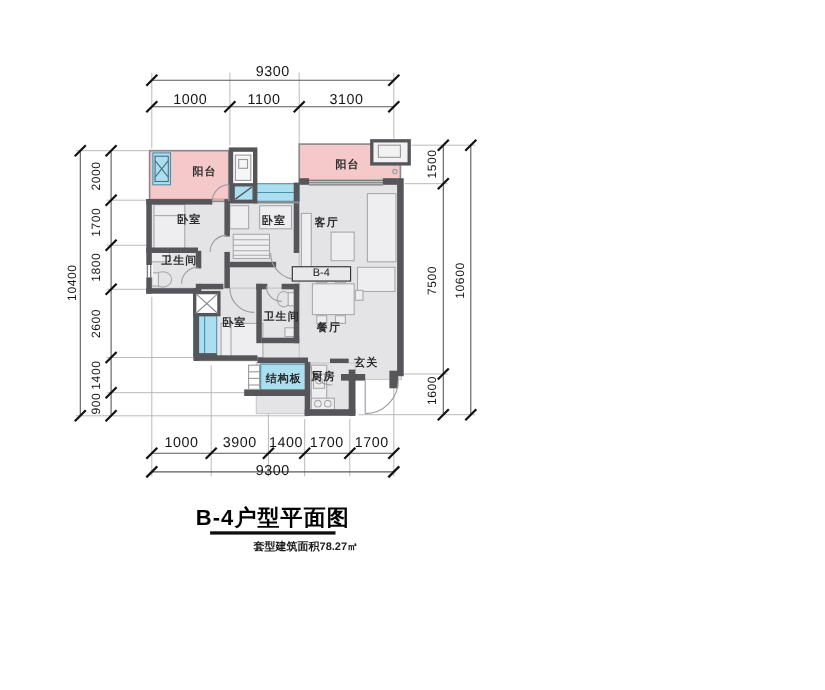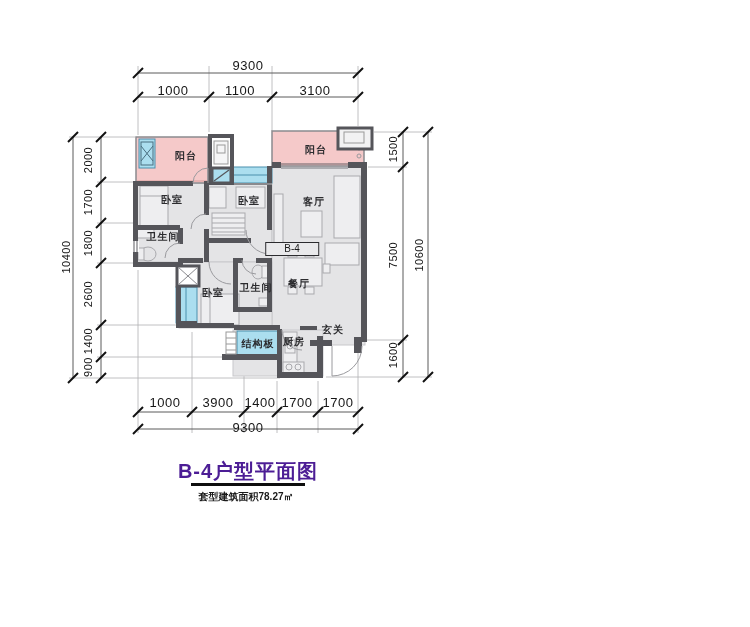--- a/index.html
+++ b/index.html
@@ -8,24 +8,24 @@
   #plan-svg{position:absolute;left:0;top:0;}
   .lbl{position:absolute;transform:translate(-50%,-50%);font-size:10px;font-weight:700;
        color:#2b2b2e;white-space:nowrap;letter-spacing:1px;}
   .dim{position:absolute;transform:translate(-50%,-50%);font-size:13px;color:#161616;
        white-space:nowrap;letter-spacing:0.5px;}
   .dimv{position:absolute;transform:translate(-50%,-50%) rotate(-90deg);font-size:11px;
         color:#161616;white-space:nowrap;letter-spacing:0.5px;}
   .unit-box{position:absolute;transform:translate(-50%,-50%);font-size:10px;color:#1a1a1a;
        border:1.3px solid #2b2b2e;background:#e9e9eb;padding:0 18px;line-height:12px;}
   .title{position:absolute;transform:translate(-50%,-50%);font-size:20px;font-weight:700;
-       color:#4c1d95;letter-spacing:1px;white-space:nowrap;}
+       color:#000000;letter-spacing:1px;white-space:nowrap;}
   .title-rule{position:absolute;background:#0e0e0e;}
   .subtitle{position:absolute;transform:translate(-50%,-50%);font-size:10px;font-weight:700;
-       color:#1a1a1a;white-space:nowrap;}
+       color:#1a1a1a;white-space:nowrap;margin-left:32px;}
 </style>
 </head>
 <body>
 
 <div id="canvas">
 
   <svg id="plan-svg" width="750" height="627" viewBox="0 0 750 627">
 
     <g stroke="#b0b0b3" stroke-width="0.8">
       <line x1="138" y1="66" x2="138" y2="135"></line>
@@ -246,22 +246,22 @@
     </g>
   </svg>
 
   <div class="lbl" style="left:186px;top:156px">阳台</div>
   <div class="lbl" style="left:316px;top:150px">阳台</div>
   <div class="lbl" style="left:172px;top:200px">卧室</div>
   <div class="lbl" style="left:249px;top:201px">卧室</div>
   <div class="lbl" style="left:213px;top:293px">卧室</div>
   <div class="lbl" style="left:163px;top:237px">卫生间</div>
   <div class="lbl" style="left:256px;top:288px">卫生间</div>
-  <div class="lbl" style="left:314px;top:202px">客厅</div>
-  <div class="lbl" style="left:299px;top:284px">餐厅</div>
+  <div class="lbl" style="left:297px;top:202px">客厅</div>
+  <div class="lbl" style="left:299px;top:298px">餐厅</div>
   <div class="lbl" style="left:333px;top:330px">玄关</div>
   <div class="lbl" style="left:294px;top:342px">厨房</div>
   <div class="lbl" style="left:258px;top:344px">结构板</div>
   <div class="unit-box" style="left:292px;top:249px">B-4</div>
 
   <div class="dim" style="left:248px;top:65px">9300</div>
   <div class="dim" style="left:173px;top:90px">1000</div>
   <div class="dim" style="left:240px;top:90px">1100</div>
   <div class="dim" style="left:315px;top:90px">3100</div>
 

